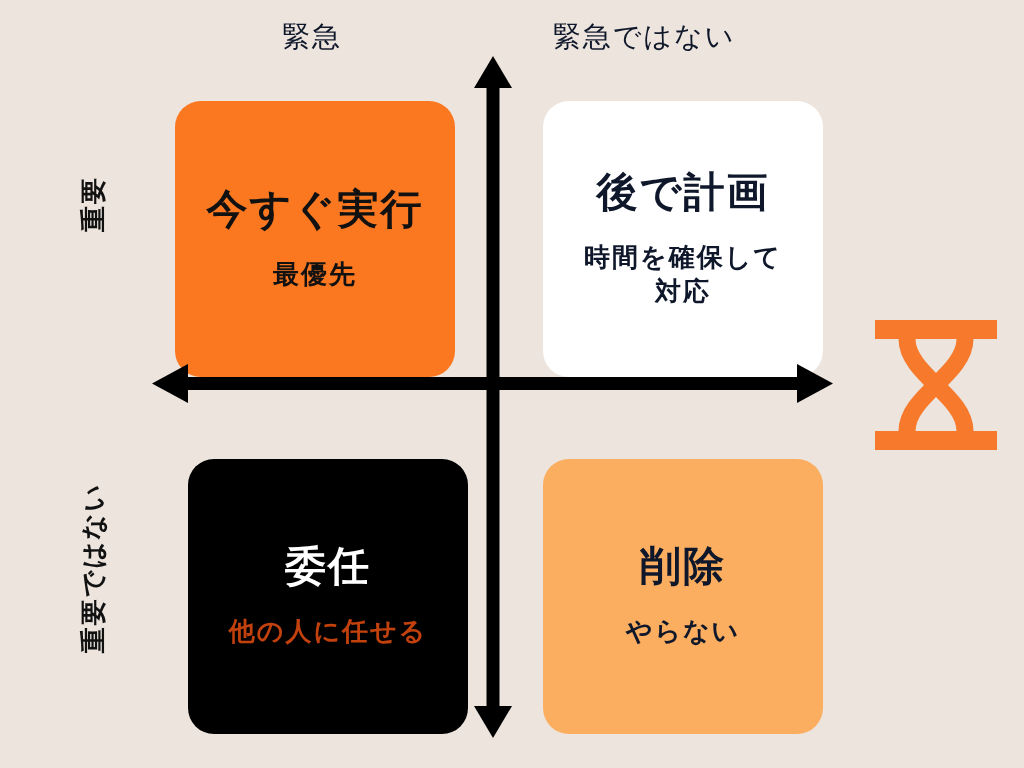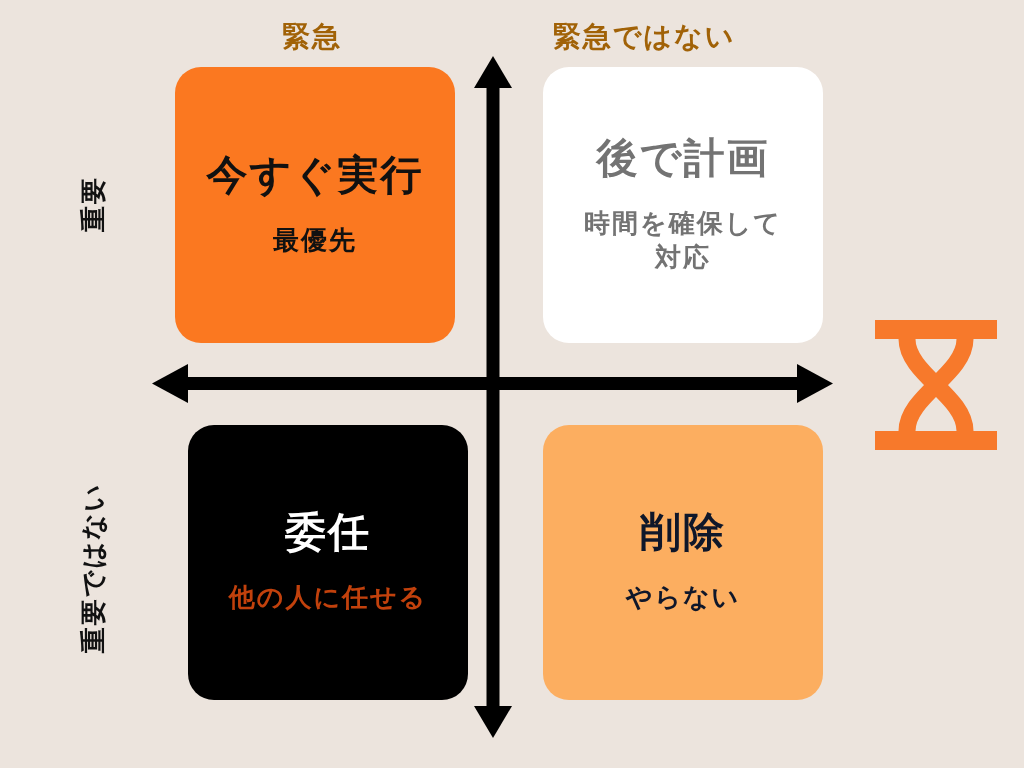--- a/index.html
+++ b/index.html
@@ -22,44 +22,45 @@
   .quadrant {
     position: absolute;
     width: 280px;
     border-radius: 26px;
     display: flex;
     flex-direction: column;
     align-items: center;
     justify-content: center;
     text-align: center;
     gap: 26px;
+    margin-top: 34px;
   }
   .q-do      { left: 175px; top: 67px;  height: 276px; background: #FB7820; color: #111111; }
-  .q-plan    { left: 543px; top: 67px;  height: 276px; background: #FFFFFF; color: #737373; }
+  .q-plan    { left: 543px; top: 67px;  height: 276px; background: #FFFFFF; color: #0f172a; }
   .q-delegate{ left: 188px; top: 425px; height: 275px; background: #000000; color: #FFFFFF; }
   .q-delete  { left: 543px; top: 425px; height: 275px; background: #FCAE60; color: #0f172a; }
   .q-title {
     font-size: 41px;
     font-weight: 700;
     letter-spacing: 2px;
     line-height: 1.1;
   }
   .q-sub {
     font-size: 26px;
     font-weight: 700;
     letter-spacing: 2px;
     line-height: 1.3;
   }
   .q-delegate .q-sub { color: #c2410c; }
   .top-label {
     position: absolute;
     top: 18px;
     font-size: 28px;
-    font-weight: 700;
-    color: #a16207;
+    font-weight: 400;
+    color: #0f172a;
     letter-spacing: 2px;
     white-space: nowrap;
     transform: translateX(-50%);
   }
   .top-label.urgent     { left: 312px; }
   .top-label.not-urgent { left: 644px; }
   .side-label {
     position: absolute;
     font-size: 26px;
     font-weight: 700;

